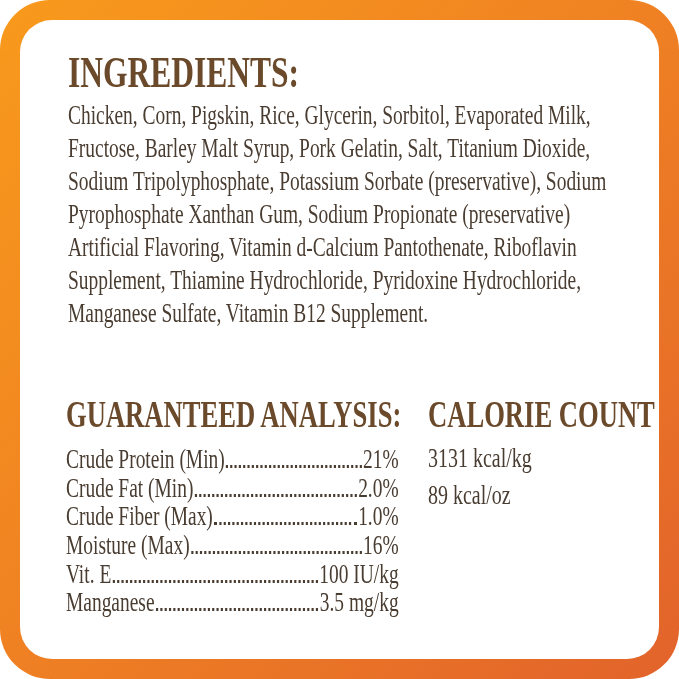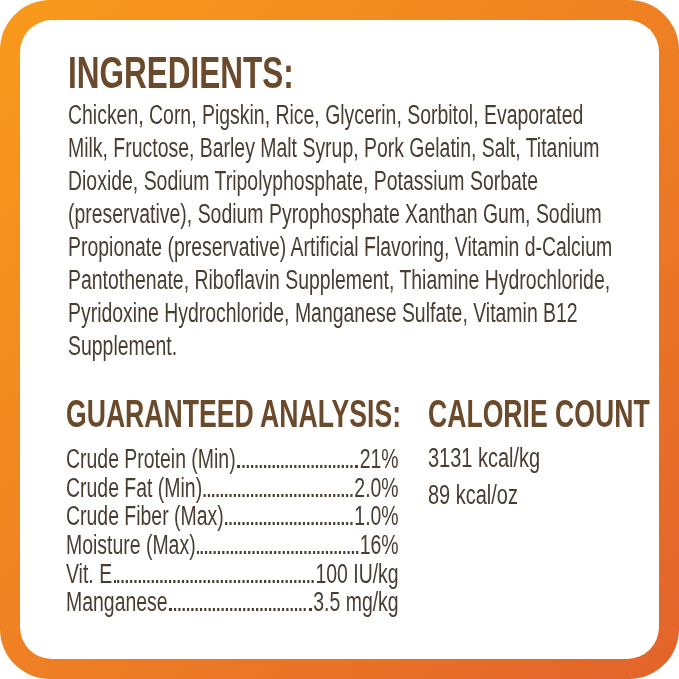--- a/index.html
+++ b/index.html
@@ -6,21 +6,21 @@
     margin: 0;
     padding: 0;
     background: #ffffff;
   }
   .stage {
     position: relative;
     width: 679px;
     height: 679px;
     background: #ffffff;
     overflow: hidden;
-    font-family: Liberation Sans, sans-serif;
+    font-family: Liberation Serif, serif;
   }
   
   .frame {
     position: absolute;
     inset: 0;
     border-radius: 50px;
     background: linear-gradient(135deg, #F89A1C 0%, #F08322 45%, #E2632B 100%);
   }
   .inner {
     position: absolute;

